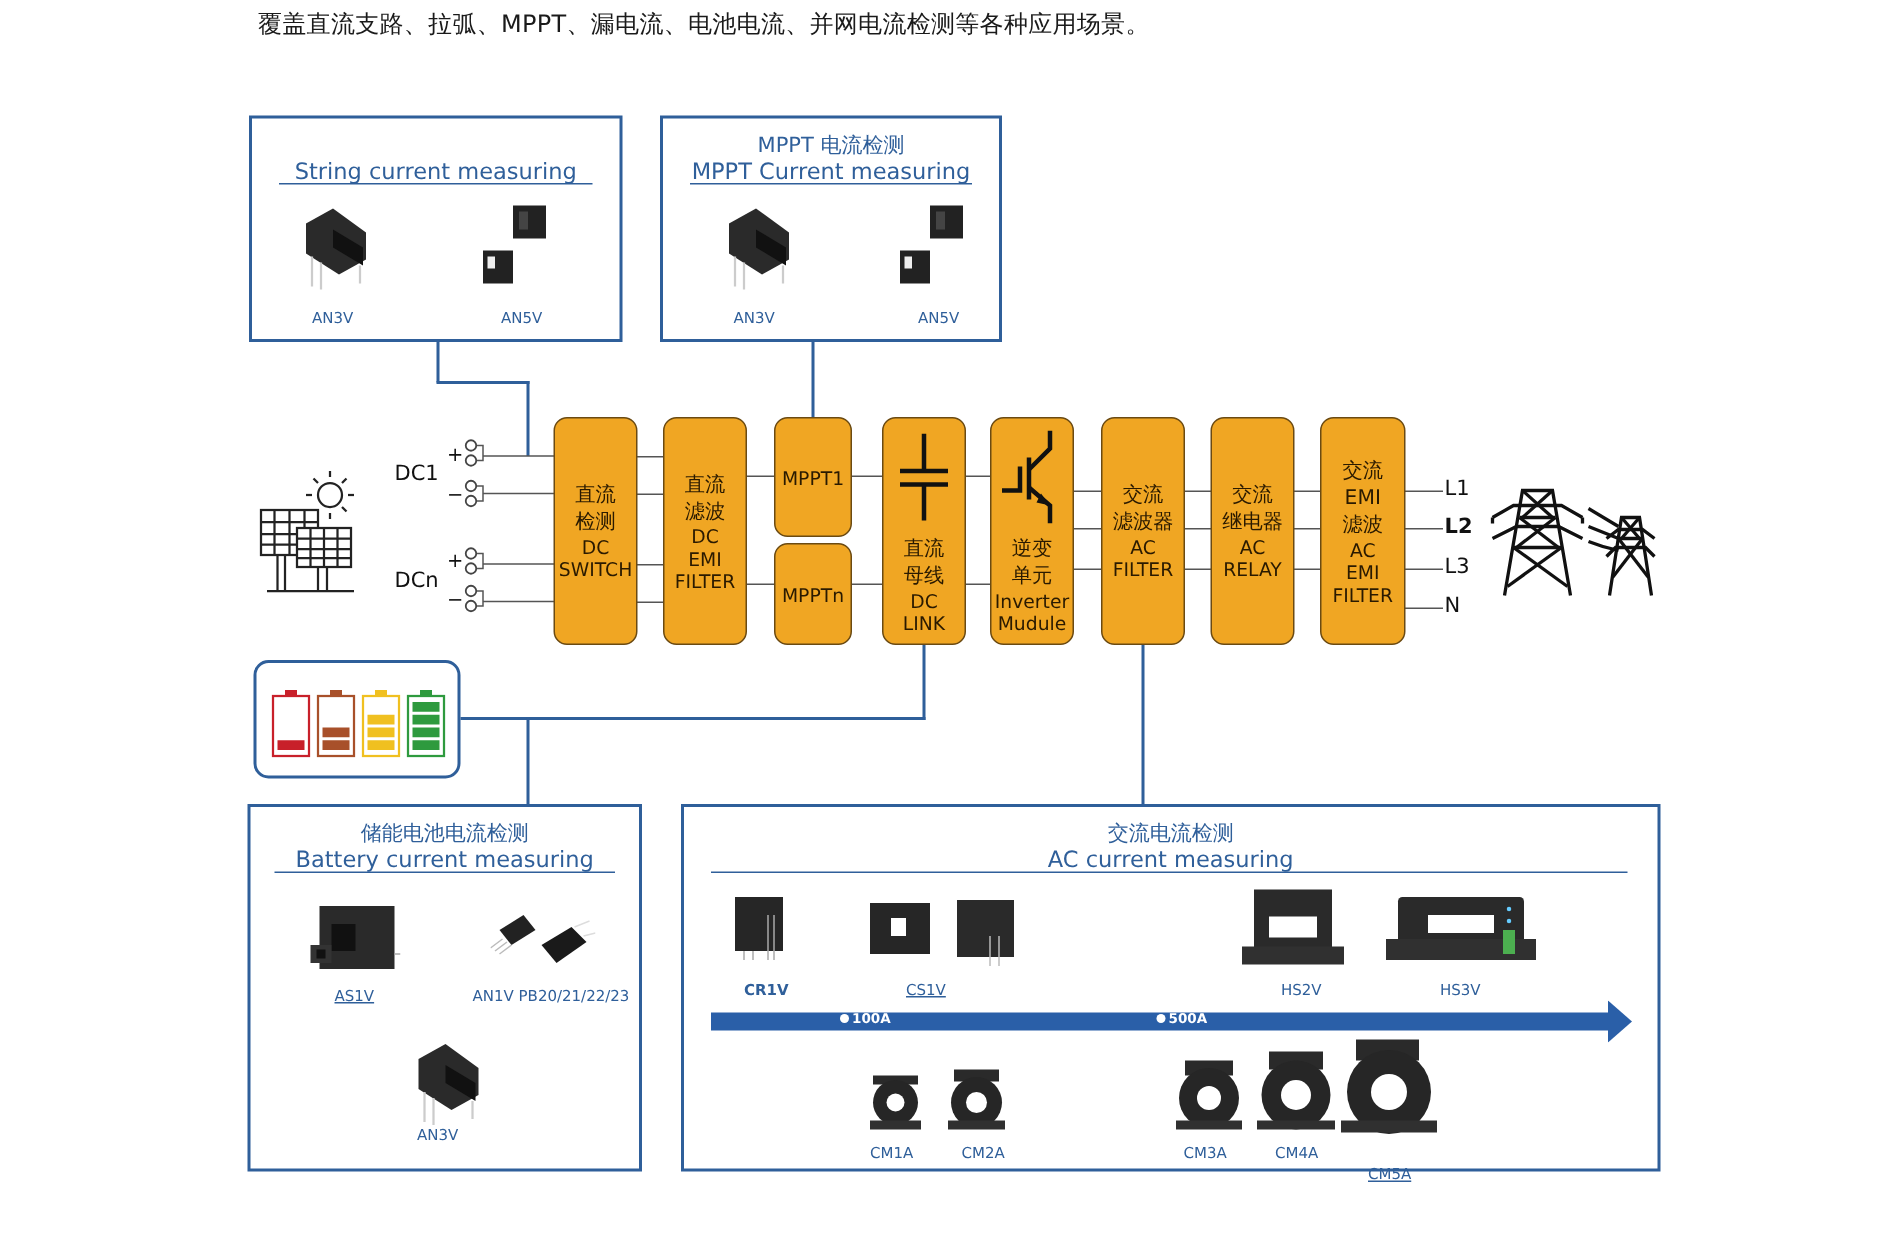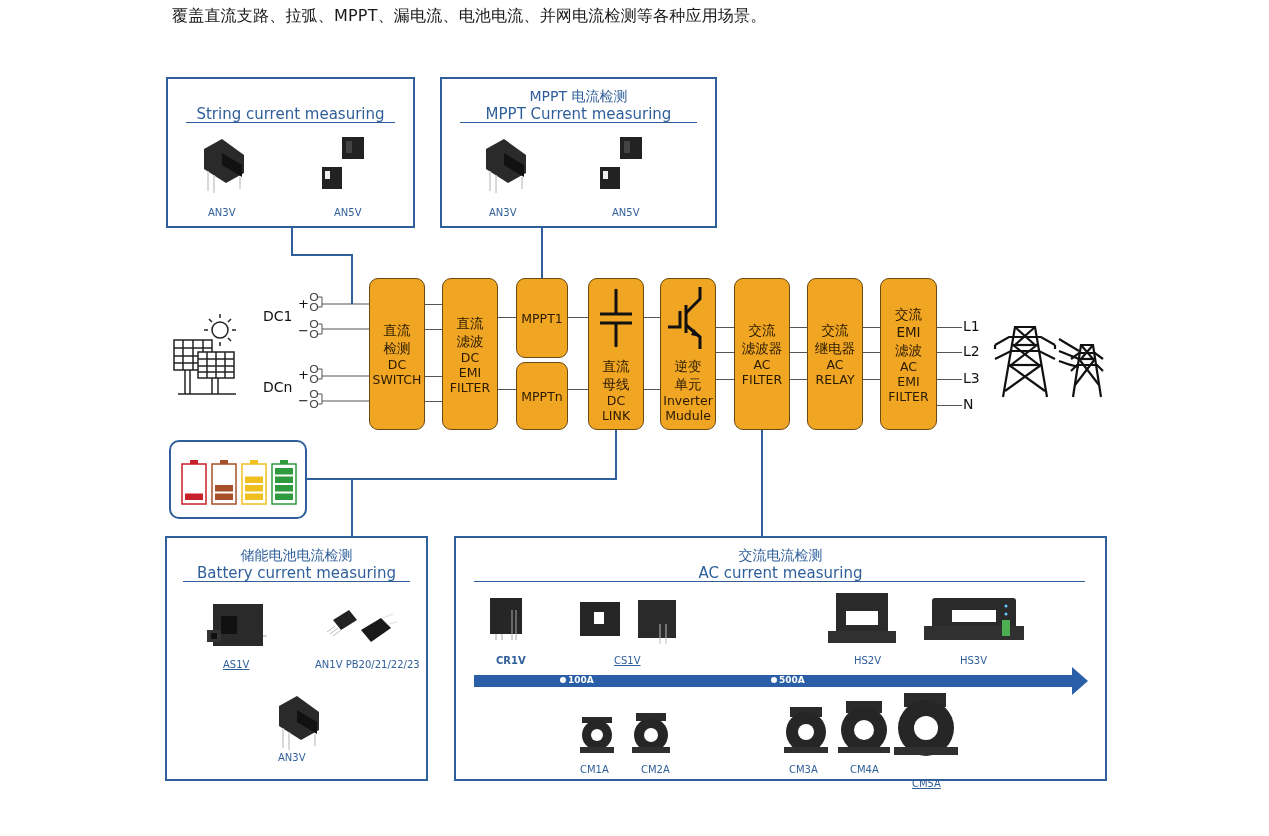--- a/index.html
+++ b/index.html
@@ -44,21 +44,21 @@
   <svg class="prod" style="left:152px;top:56px;" width="50" height="58" viewBox="0 0 50 58">
     <rect x="22" y="2" width="22" height="22" fill="#222"></rect>
       <rect x="26" y="6" width="6" height="12" fill="#444"></rect>
     <rect x="2" y="32" width="20" height="22" fill="#222"></rect>
       <rect x="5" y="36" width="5" height="8" fill="#eee"></rect>
   </svg>
   <div class="plabel" style="left:40px;top:128px;">AN3V</div>
   <div class="plabel" style="left:166px;top:128px;">AN5V</div>
 </div>
 
-<div class="panel" style="left:440px;top:77px;width:277px;height:151px;">
+<div class="panel" style="left:440px;top:77px;width:228px;height:151px;">
   <div class="panel-title" style="top:9px;">MPPT 电流检测</div>
   <div class="panel-sub" style="top:26px;">MPPT Current measuring</div>
   <div class="panel-rule" style="left:18px;right:18px;top:43px;"></div>
   <svg class="prod" style="left:40px;top:58px;" width="52" height="58" viewBox="0 0 52 58">
     <g fill="#2a2a2a">
         <polygon points="4,12 22,2 44,18 44,36 26,46 4,32"></polygon>
         <polygon points="22,16 42,28 42,40 22,28" fill="#111"></polygon>
       </g>
     <g stroke="#ccc" stroke-width="1.5">
         <line x1="8" y1="34" x2="8" y2="54"></line>
@@ -229,21 +229,21 @@
 <div class="block" style="left:880px;top:278px;width:57px;height:152px;">
   <div class="cn">交流</div>
   <div class="cn">EMI</div>
   <div class="cn">滤波</div>
   <div>AC</div>
   <div>EMI</div>
   <div>FILTER</div>
 </div>
 
 <div class="term" style="left:963px;top:318px;">L1</div>
-<div class="term" style="left:963px;top:343px;">L2</div>
+<div class="term" style="left:963px;top:343px;font-weight:bold;">L2</div>
 <div class="term" style="left:963px;top:370px;">L3</div>
 <div class="term" style="left:963px;top:396px;">N</div>
 
 <svg class="abs" style="left:993px;top:315px;" width="112" height="86" viewBox="0 0 112 86">
   <g stroke="#111" stroke-width="2.2" fill="none">
     <polyline points="10,82 22,12 42,12 54,82"></polyline>
     <line x1="22" y1="12" x2="42" y2="30"></line>
       <line x1="42" y1="12" x2="22" y2="30"></line>
     <line x1="20" y1="30" x2="44" y2="30"></line>
     <line x1="20" y1="30" x2="46" y2="50"></line>
@@ -374,21 +374,21 @@
   </svg>
   <svg class="prod" style="left:466px;top:58px;" width="104" height="50" viewBox="0 0 104 50">
     <rect x="10" y="2" width="84" height="40" rx="3" fill="#2a2a2a"></rect>
       <rect x="30" y="14" width="44" height="12" fill="#fff"></rect>
     <rect x="2" y="30" width="100" height="14" fill="#303030"></rect>
       <rect x="80" y="24" width="8" height="16" fill="#4caf50"></rect>
     <circle cx="84" cy="10" r="1.5" fill="#6cf"></circle>
       <circle cx="84" cy="18" r="1.5" fill="#6cf"></circle>
   </svg>
   <div class="plabel" style="left:40px;top:117px;font-weight:bold;">CR1V</div>
-  <div class="plabel" style="left:158px;top:117px;text-decoration:underline;">CS1V</div>
+  <div class="plabel" style="left:148px;top:117px;text-decoration:underline;">CS1V</div>
   <div class="plabel" style="left:398px;top:117px;">HS2V</div>
   <div class="plabel" style="left:504px;top:117px;">HS3V</div>
 
   <div class="arrowbar" style="left:18px;top:137px;width:600px;height:12px;"></div>
   <svg class="abs" style="left:616px;top:129px;" width="16" height="28" viewBox="0 0 16 28">
       <polygon points="0,0 16,14 0,28" fill="#2a5fa8"></polygon>
     </svg>
   <div class="mark" style="left:104px;top:137px;"><span class="dot"></span><span>100A</span></div>
   <div class="mark" style="left:315px;top:137px;"><span class="dot"></span><span>500A</span></div>
 

